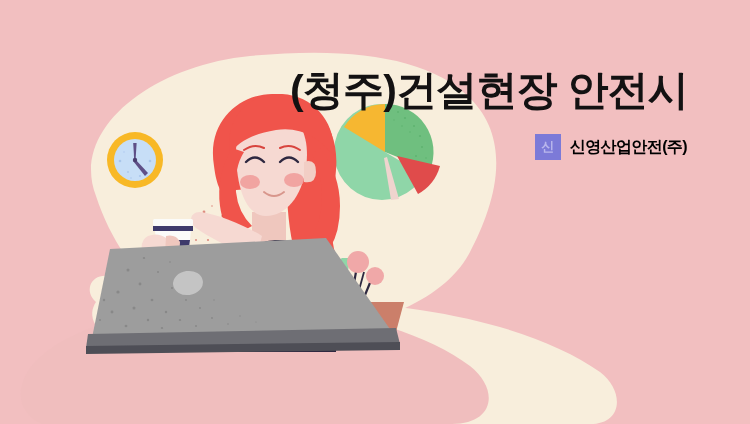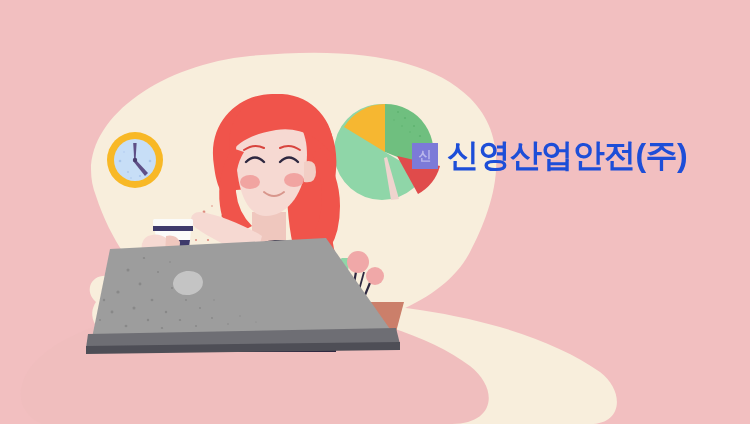--- a/index.html
+++ b/index.html
@@ -57,23 +57,23 @@
     background: #7c7ad8;
     color: #b9b7ec;
     font-size: 13px;
     font-weight: 700;
     display: flex;
     align-items: center;
     justify-content: center;
     flex: 0 0 auto;
   }
   #company-name {
-    font-size: 32px;
+    font-size: 16px;
     font-weight: 700;
-    color: #1d4ed8;
+    color: #000000;
     letter-spacing: -0.6px;
     white-space: nowrap;
   }
   #deadline {
     position: absolute;
     right: 62px;
     top: 341px;
     font-size: 15.5px;
     font-weight: 700;
     color: #191718;
@@ -338,20 +338,21 @@
         <ellipse cx="188" cy="283" rx="15" ry="12" fill="#C4C4C4" transform="rotate(-8 188 283)"></ellipse>
 
         <path d="M88 334 L396 328 L400 344 L86 348 Z" fill="#6E6E74"></path>
         <path d="M86 346 L400 342 L400 350 L86 354 Z" fill="#4E4E56"></path>
       </g>
     </g>
   </svg>
 
   <div class="text-layer">
 
+    <div id="job-title">(청주)건설현장 안전시</div>
 
     <div id="company-row">
       <div id="company-badge">신</div>
       <div id="company-name">신영산업안전(주)</div>
     </div>
 
 
   </div>
 </div>
 

